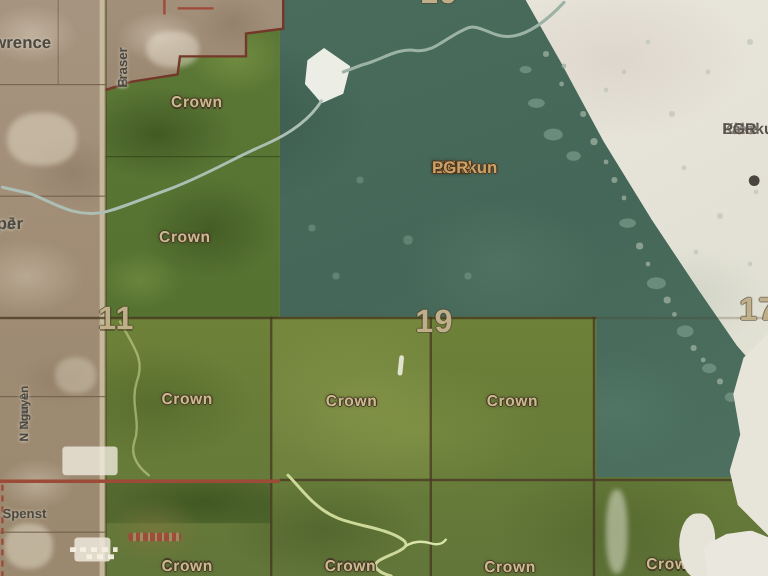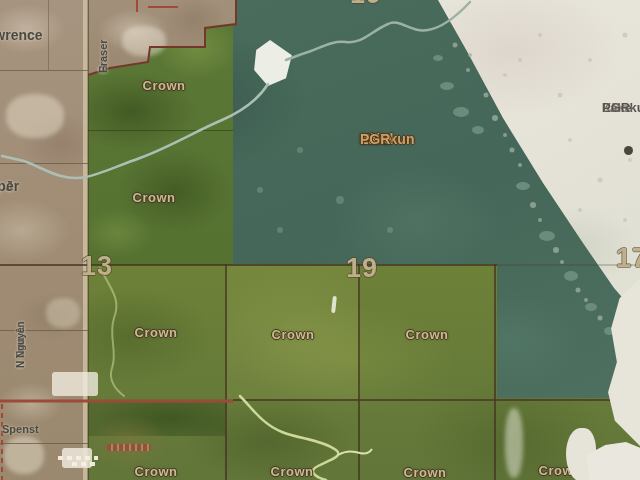--- a/index.html
+++ b/index.html
@@ -258,21 +258,21 @@
   <div class="white-edge"></div>
   <div class="white-blob2"></div>
   <div class="white-corner"></div>
 
   <div class="red-label"></div>
   <div class="white-marks"></div>
   <div class="white-marks2"></div>
   <div class="poi-dot"></div>
 
   <div class="lbl secnum" style="left:366px;top:-6px;">19</div>
-  <div class="lbl secnum" style="left:97px;top:266px;">13</div>
+  <div class="lbl secnum" style="left:97px;top:266px;">11</div>
   <div class="lbl secnum" style="left:362px;top:268px;">19</div>
   <div class="lbl secnum" style="left:632px;top:258px;">17</div>
 
   <div class="lbl crown" style="left:164px;top:85px;">Crown</div>
   <div class="lbl crown" style="left:154px;top:197px;">Crown</div>
   <div class="lbl crown" style="left:156px;top:332px;">Crown</div>
   <div class="lbl crown" style="left:293px;top:334px;">Crown</div>
   <div class="lbl crown" style="left:427px;top:334px;">Crown</div>
   <div class="lbl crown" style="left:156px;top:471px;">Crown</div>
   <div class="lbl crown" style="left:292px;top:471px;">Crown</div>

